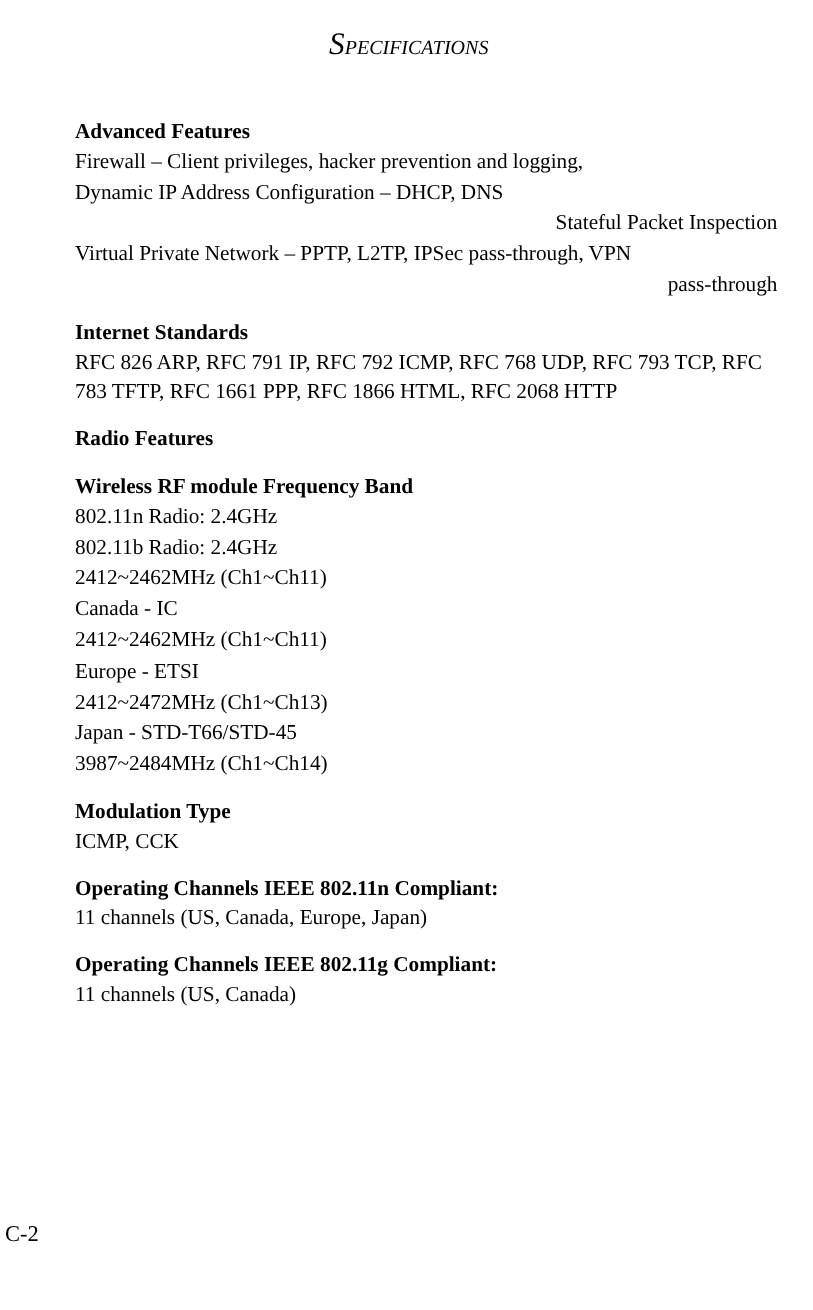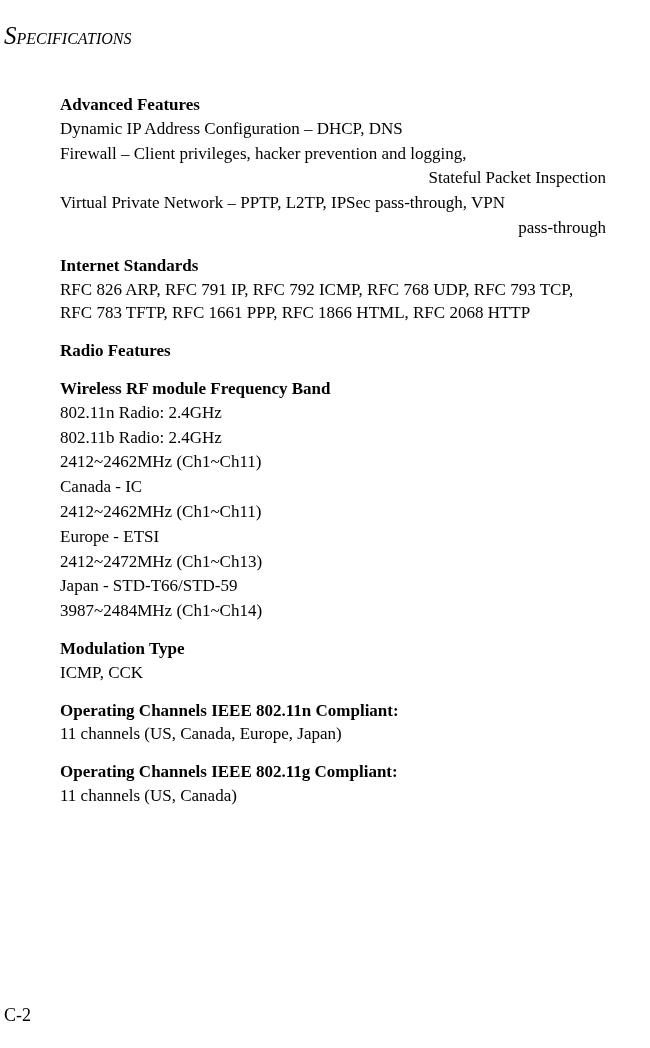--- a/index.html
+++ b/index.html
@@ -14,69 +14,70 @@
     color: #000000;
     position: relative;
     box-sizing: border-box;
   }
   .header {
     font-style: italic;
     font-family: Garamond, Georgia, 'Times New Roman', serif;
     font-size: 16px;
     padding-top: 18px;
     padding-left: 4px;
+    text-align: center;
   }
   .header .first-letter {
     font-size: 25px;
     font-style: italic;
   }
   .content {
     padding-left: 60px;
-    padding-right: 44px;
+    padding-right: 28px;
     padding-top: 40px;
   }
   .heading {
     font-weight: bold;
     margin-top: 14px;
   }
   .heading + .line,
   .heading + .indent,
   .line, .indent {
     margin: 0;
   }
   .line {
     margin: 1px 0;
   }
   .indent {
     padding-left: 18px;
     text-align: right;
   }
   .footer {
     position: absolute;
-    bottom: 20px;
+    bottom: 48px;
     left: 4px;
     font-size: 18px;
   }
   .block {
     margin-bottom: 12px;
   }
 </style>
 </head>
 <body>
 
 <div class="header">
   <span class="first-letter">S</span><span>PECIFICATIONS</span>
 </div>
 
 <div class="content">
 
   <div class="block">
     <div class="heading" style="margin-top:0">Advanced Features</div>
+    <div class="line">Firewall – Client privileges, hacker prevention and logging,</div>
     <div class="line">Dynamic IP Address Configuration – DHCP, DNS</div>
-    <div class="line">Firewall – Client privileges, hacker prevention and logging,</div>
     <div class="line indent">Stateful Packet Inspection</div>
     <div class="line">Virtual Private Network – PPTP, L2TP, IPSec pass-through, VPN</div>
     <div class="line indent">pass-through</div>
   </div>
 
   <div class="block">
     <div class="heading">Internet Standards</div>
     <div class="line">RFC 826 ARP, RFC 791 IP, RFC 792 ICMP, RFC 768 UDP, RFC 793 TCP, RFC 783 TFTP, RFC 1661 PPP, RFC 1866 HTML, RFC 2068 HTTP</div>
   </div>
 
@@ -86,21 +87,21 @@
 
   <div class="block">
     <div class="heading">Wireless RF module Frequency Band</div>
     <div class="line">802.11n Radio: 2.4GHz</div>
     <div class="line">802.11b Radio: 2.4GHz</div>
     <div class="line">2412~2462MHz (Ch1~Ch11)</div>
     <div class="line">Canada - IC</div>
     <div class="line">2412~2462MHz (Ch1~Ch11)</div>
     <div class="line">Europe - ETSI</div>
     <div class="line">2412~2472MHz (Ch1~Ch13)</div>
-    <div class="line">Japan - STD-T66/STD-59</div>
+    <div class="line">Japan - STD-T66/STD-45</div>
     <div class="line">3987~2484MHz (Ch1~Ch14)</div>
   </div>
 
   <div class="block">
     <div class="heading">Modulation Type</div>
     <div class="line">ICMP, CCK</div>
   </div>
 
   <div class="block">
     <div class="heading">Operating Channels IEEE 802.11n Compliant:</div>

